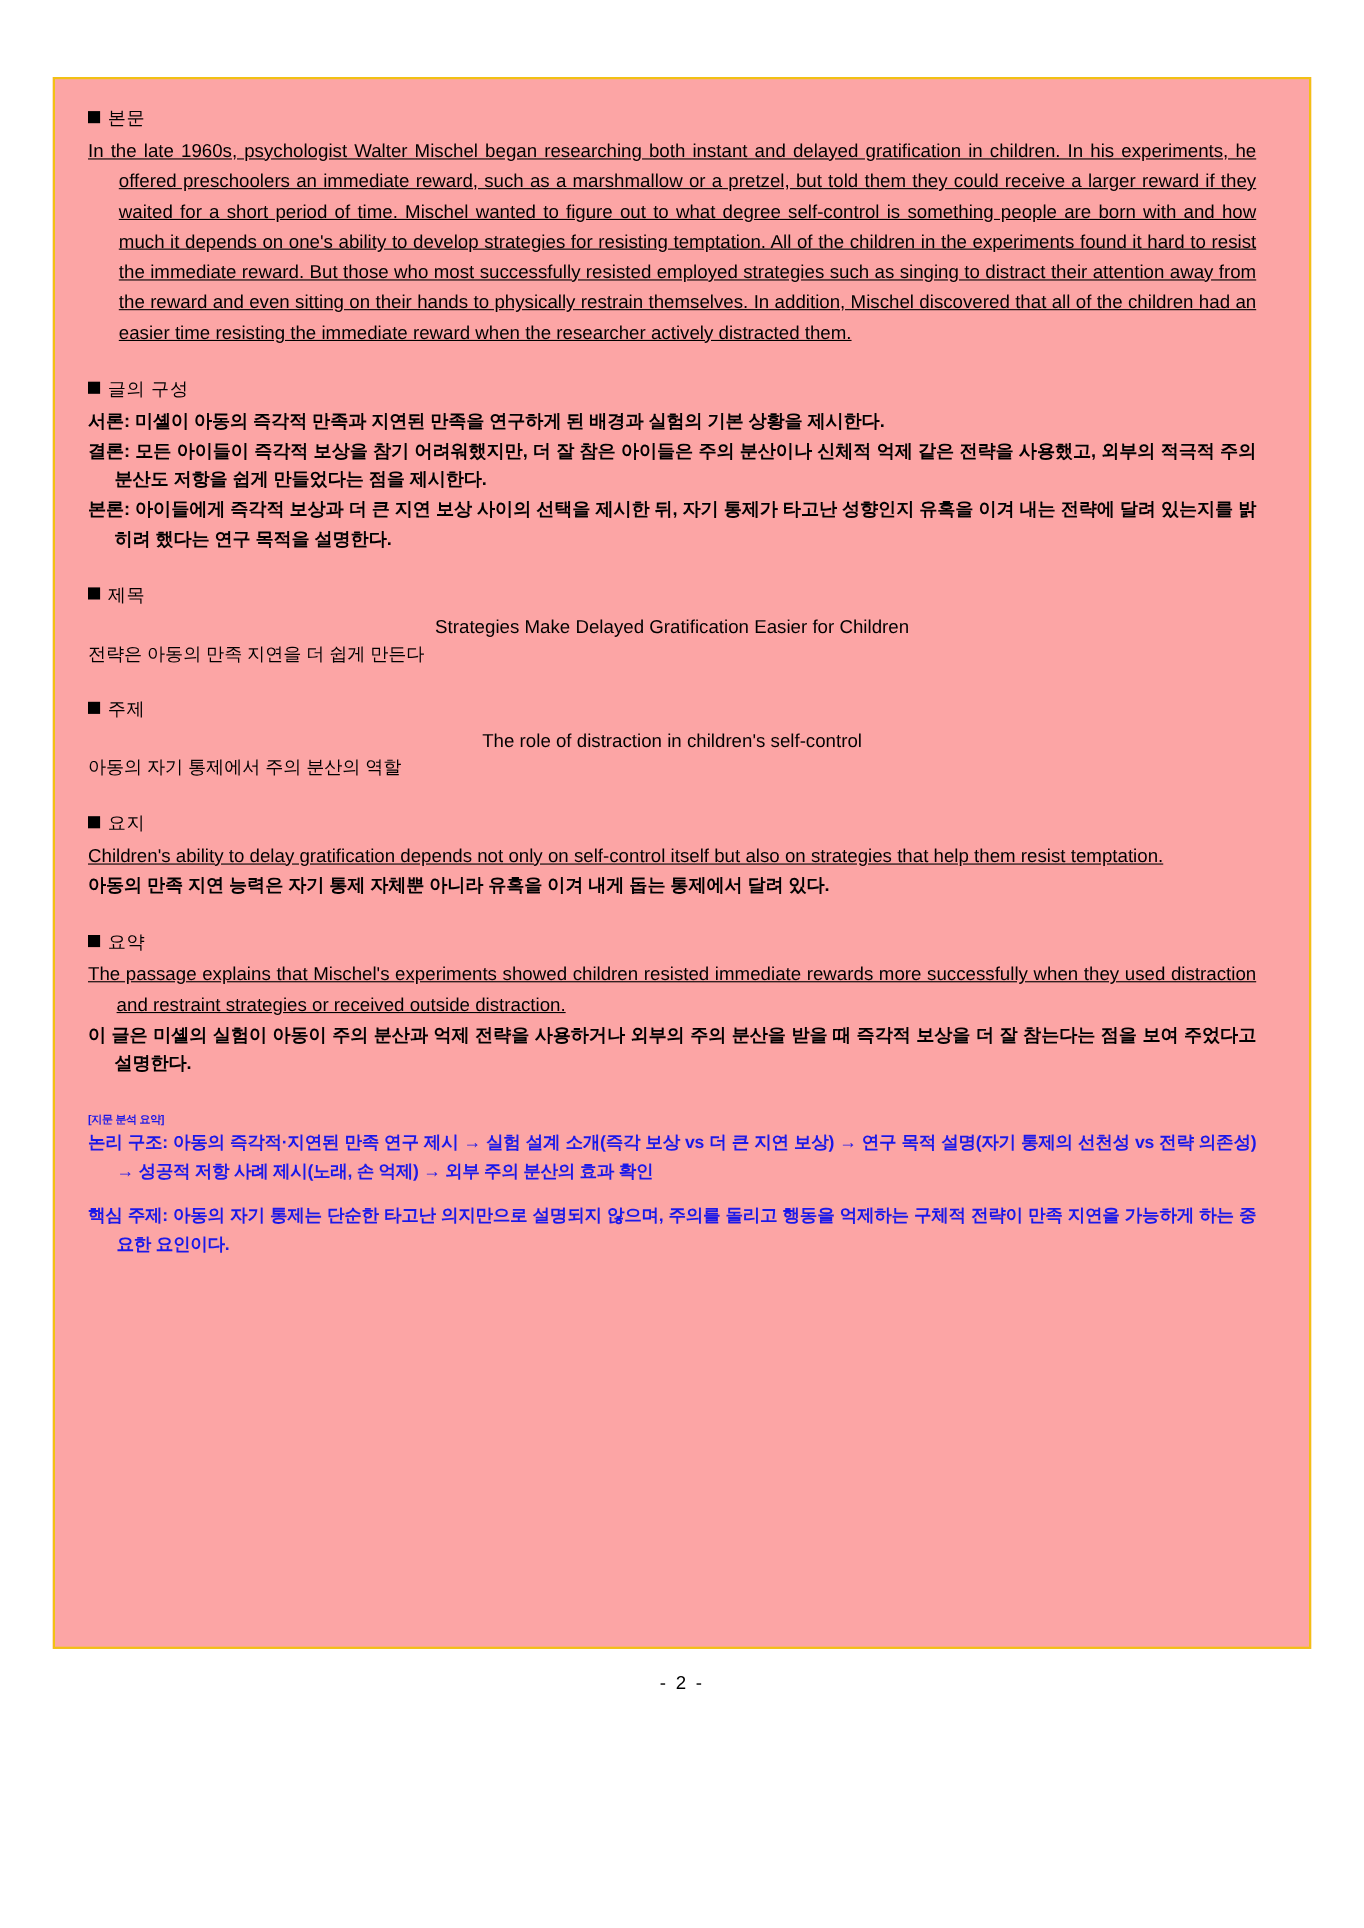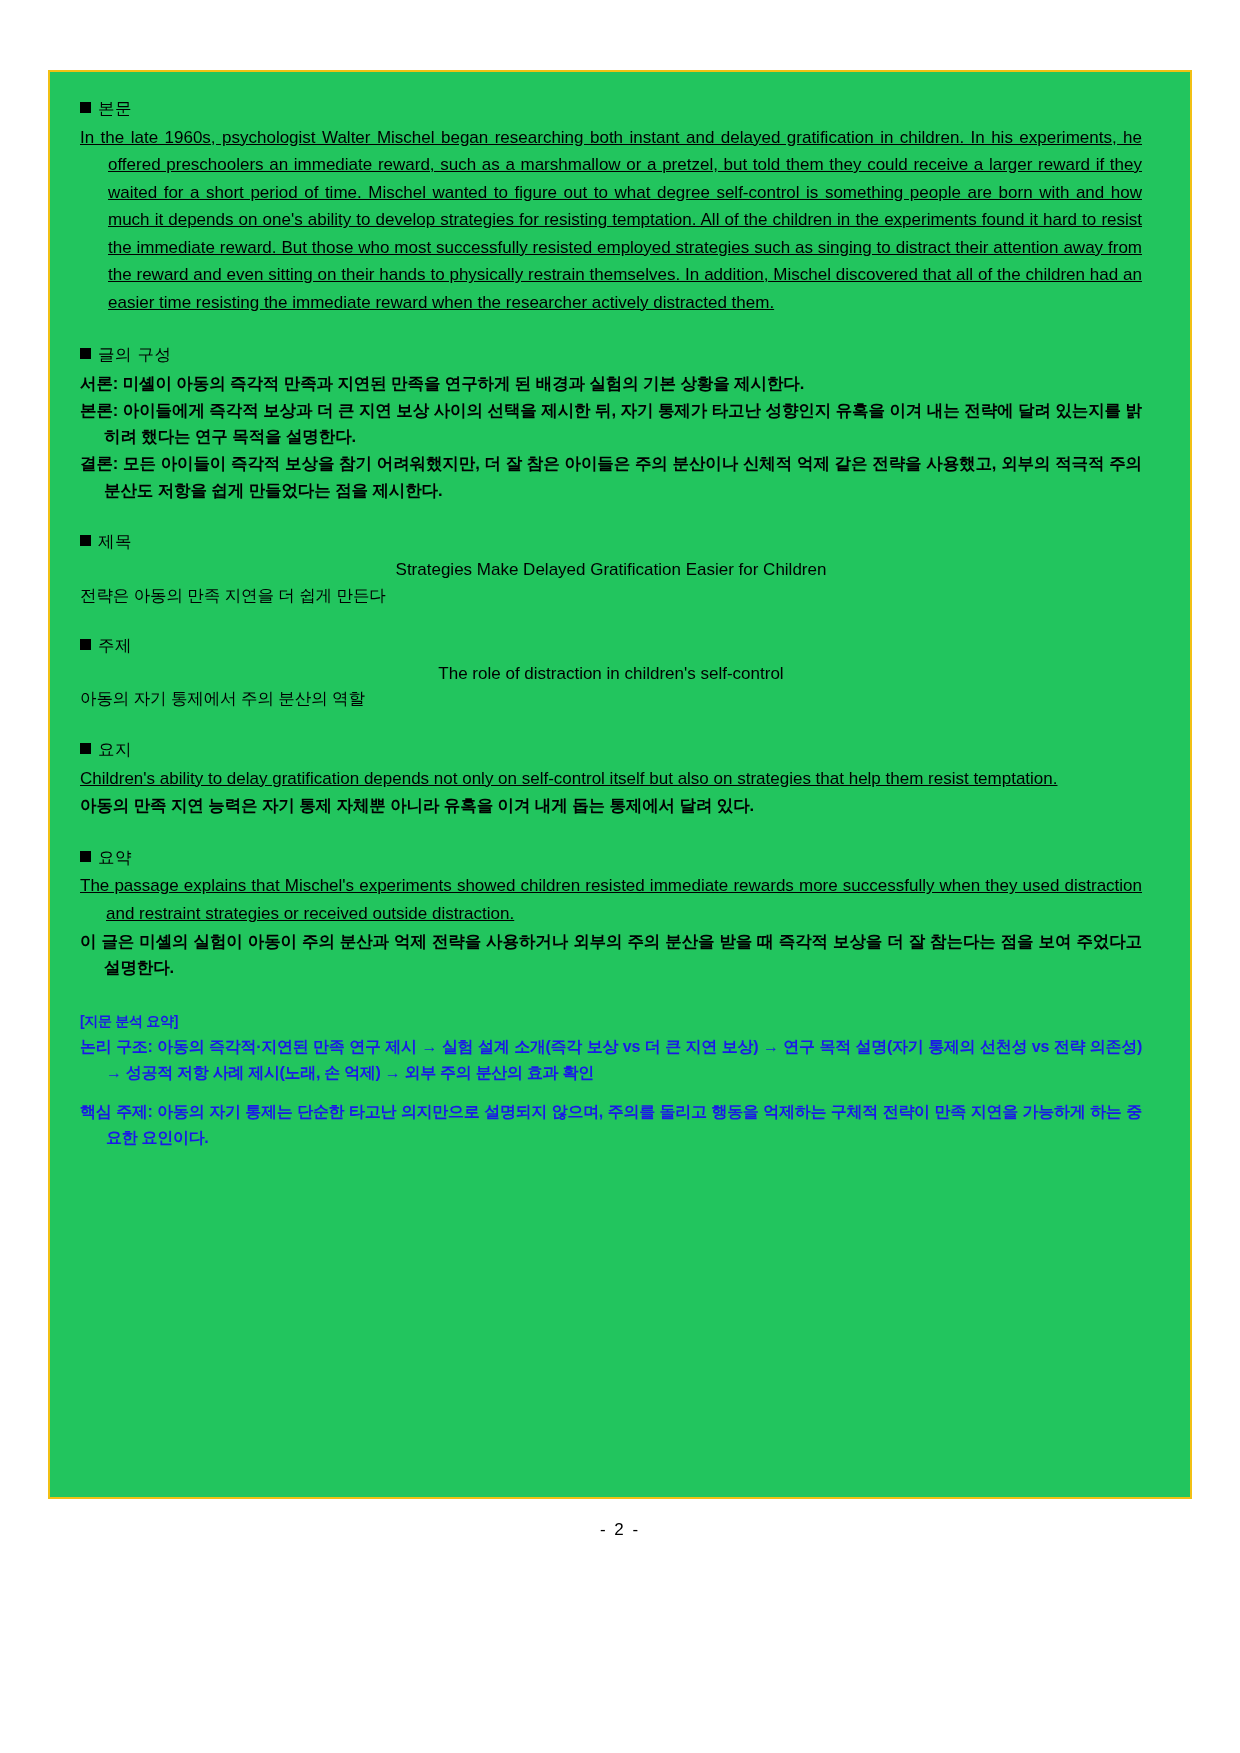--- a/index.html
+++ b/index.html
@@ -26,21 +26,21 @@
   }
 
   .page-frame {
     position: absolute;
     left: 48px;
     top: 70px;
     width: 1144px;
     height: 1429px;
     box-sizing: border-box;
     border: 2px solid #f2c014;
-    background: #22c55e;
+    background: #fca5a5;
   }
 
   .content {
     position: absolute;
     left: 30px;
     top: 24px;
     width: 1062px;
   }
 
   
@@ -109,21 +109,21 @@
   .gap-sm { height: 14px; }
   .gap-md { height: 26px; }
   .gap-lg { height: 30px; }
 
   
   .analysis {
     color: #1a18e8;
     font-weight: bold;
   }
   .analysis .a-title {
-    font-size: 14px;
+    font-size: 10px;
     line-height: 1.55;
     margin: 0 0 1px 0;
     letter-spacing: -0.3px;
   }
   .analysis .a-para {
     font-size: 16px;
     line-height: 1.62;
     margin: 0;
     text-align: justify;
     padding-left: 26px;
@@ -153,22 +153,22 @@
         <span class="bullet"></span><span class="htext">본문</span>
       </div>
       <p class="para-en hang">In the late 1960s, psychologist Walter Mischel began researching both instant and delayed gratification in children. In his experiments, he offered preschoolers an immediate reward, such as a marshmallow or a pretzel, but told them they could receive a larger reward if they waited for a short period of time. Mischel wanted to figure out to what degree self-control is something people are born with and how much it depends on one's ability to develop strategies for resisting temptation. All of the children in the experiments found it hard to resist the immediate reward. But those who most successfully resisted employed strategies such as singing to distract their attention away from the reward and even sitting on their hands to physically restrain themselves. In addition, Mischel discovered that all of the children had an easier time resisting the immediate reward when the researcher actively distracted them.</p>
 
       <div class="gap-md"></div>
 
       <div class="sec-head">
         <span class="bullet"></span><span class="htext">글의 구성</span>
       </div>
       <p class="para-ko hang">서론: 미셸이 아동의 즉각적 만족과 지연된 만족을 연구하게 된 배경과 실험의 기본 상황을 제시한다.</p>
+      <p class="para-ko hang">결론: 모든 아이들이 즉각적 보상을 참기 어려워했지만, 더 잘 참은 아이들은 주의 분산이나 신체적 억제 같은 전략을 사용했고, 외부의 적극적 주의 분산도 저항을 쉽게 만들었다는 점을 제시한다.</p>
       <p class="para-ko hang">본론: 아이들에게 즉각적 보상과 더 큰 지연 보상 사이의 선택을 제시한 뒤, 자기 통제가 타고난 성향인지 유혹을 이겨 내는 전략에 달려 있는지를 밝히려 했다는 연구 목적을 설명한다.</p>
-      <p class="para-ko hang">결론: 모든 아이들이 즉각적 보상을 참기 어려워했지만, 더 잘 참은 아이들은 주의 분산이나 신체적 억제 같은 전략을 사용했고, 외부의 적극적 주의 분산도 저항을 쉽게 만들었다는 점을 제시한다.</p>
 
       <div class="gap-md"></div>
 
       <div class="sec-head">
         <span class="bullet"></span><span class="htext">제목</span>
       </div>
       <p class="line-en">Strategies Make Delayed Gratification Easier for Children</p>
       <p class="line-ko">전략은 아동의 만족 지연을 더 쉽게 만든다</p>
 
       <div class="gap-md"></div>

